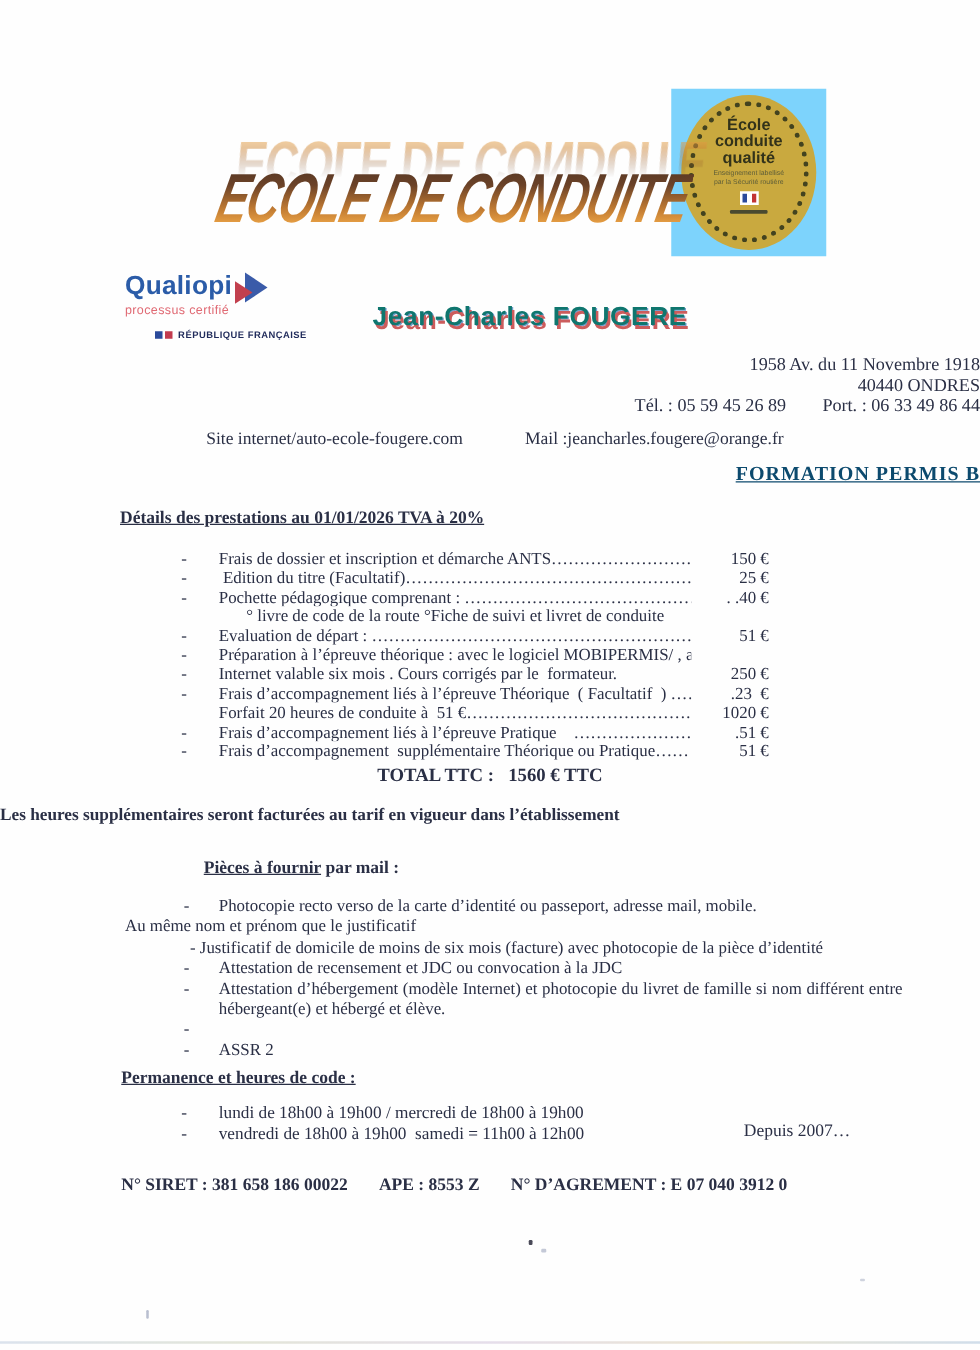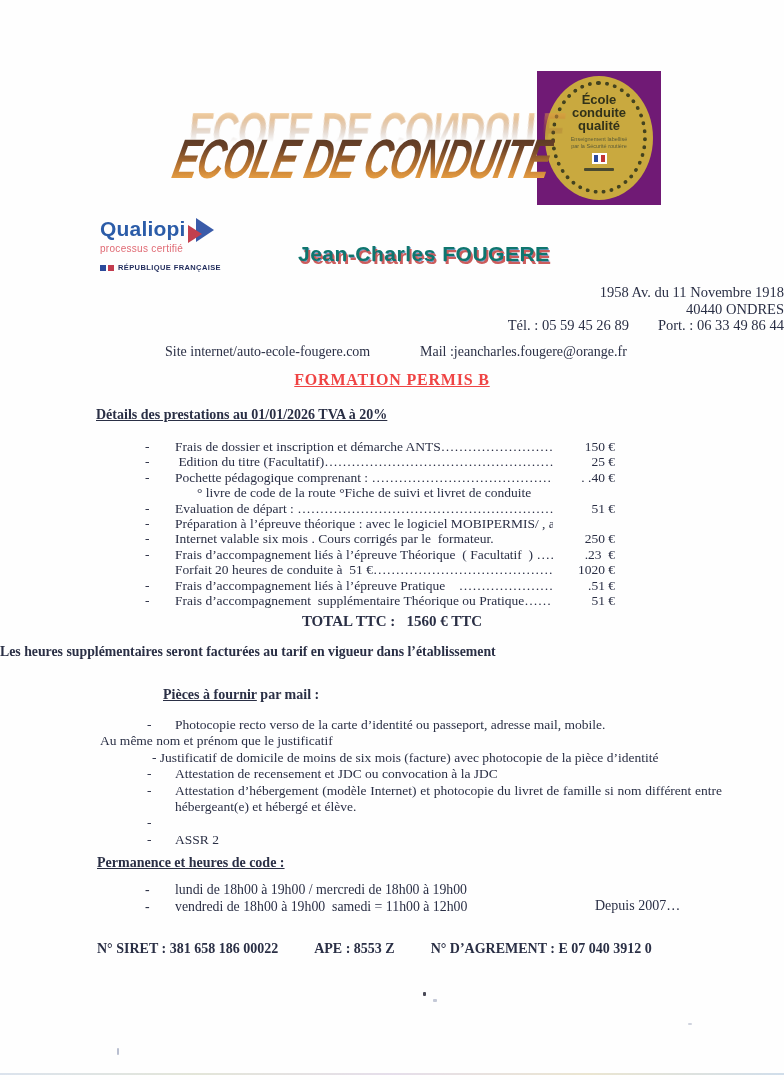--- a/index.html
+++ b/index.html
@@ -22,21 +22,21 @@
   }
   .wa-main { top:2px; z-index:2; }
   .wa-reflect {
     top:32px; z-index:1; opacity:.5; filter:blur(.4px);
     transform:skewX(-13deg) scaleY(-1.35); transform-origin:left top;
     -webkit-mask-image:linear-gradient(to top, #000 0 30%, transparent 72%);
     mask-image:linear-gradient(to top, #000 0 30%, transparent 72%);
   }
 
   
-  .badge { position:absolute; left:537px; top:71px; width:124px; height:134px; background:#701a75; }
+  .badge { position:absolute; left:537px; top:71px; width:124px; height:134px; background:#7dd3fc; }
   .badge-oval {
     position:absolute; left:8px; top:5px; width:108px; height:124px;
     background:#c9a93f; border-radius:50%;
   }
   .badge-ring {
     position:absolute; left:6px; top:5px; width:96px; height:113px;
     border:4px dotted #43431f; border-radius:50%;
   }
   .badge-text { position:absolute; left:0; top:17px; width:100%; text-align:center;
     font-family:"Liberation Sans", sans-serif; }
@@ -53,21 +53,21 @@
     font-family:"Liberation Sans", sans-serif; }
   .q-row { display:flex; align-items:flex-start; }
   .q-name { font-size:21px; font-weight:bold; color:#2b5ca8; letter-spacing:.2px; }
   .q-arrows { position:relative; width:34px; height:30px; margin-left:2px; }
   .q-tri { position:absolute; width:0; height:0; }
   .q-tri.blue { left:8px; top:1px; border-left:18px solid #3a5ba9;
     border-top:12px solid transparent; border-bottom:12px solid transparent; }
   .q-tri.red { left:0; top:8px; border-left:14px solid #c2404e;
     border-top:9px solid transparent; border-bottom:9px solid transparent; }
   .q-sub { font-size:10px; color:#e06a74; margin-top:-4px; letter-spacing:.3px; }
-  .q-republic { display:flex; align-items:center; gap:2px; margin-top:9px; }
+  .q-republic { display:flex; align-items:center; gap:2px; margin-top:9px;justify-content:center; }
   .q-sq { width:6px; height:6px; display:inline-block; }
   .q-sq.blue { background:#2b4a9b; }
   .q-sq.red { background:#c23b4e; }
   .q-rep-label { font-size:7.5px; font-weight:bold; color:#1f2a5a; letter-spacing:.4px; margin-left:2px; }
 
   
   .owner {
     position:absolute; left:298px; top:242px;
     font-family:"Liberation Sans", sans-serif; font-weight:bold; font-size:21px;
     color:#0f766e; letter-spacing:.5px;
@@ -76,22 +76,22 @@
 
   
   .contact { position:absolute; left:0; top:284px; width:784px; text-align:right;
     font-size:14.5px; line-height:16.5px; }
   .contact .line { white-space:pre; }
   .site-mail { position:absolute; left:0; top:344px; width:784px; font-size:14px; }
   .site-mail .site { position:absolute; left:165px; }
   .site-mail .mail { position:absolute; left:420px; }
 
   
-  .formation-title { position:absolute; left:0; top:371px; width:784px; text-align:center;
-    font-size:16px; font-weight:bold; color:#ef4444; text-decoration:underline; letter-spacing:.8px; }
+  .formation-title { position:absolute; left:0; top:371px; width:784px; text-align:right;
+    font-size:16px; font-weight:bold; color:#0c4a6e; text-decoration:underline; letter-spacing:.8px; }
   .details-heading { position:absolute; left:96px; top:407px;
     font-size:14px; font-weight:bold; text-decoration:underline; }
 
   
   .prestations { position:absolute; left:135px; top:439px; width:480px; }
   .prow { display:flex; font-size:13.5px; line-height:15.4px; }
   .pdash { width:40px; padding-left:10px; flex:none; }
   .plabel { flex:1; min-width:0; overflow:hidden; white-space:pre; }
   .sub .plabel { padding-left:22px; }
   .pprice { width:62px; flex:none; text-align:right; white-space:pre; }
@@ -111,21 +111,21 @@
   .just .wtext { text-align:justify; }
 
   
   .perm-heading { position:absolute; left:97px; top:855px;
     font-size:14px; font-weight:bold; text-decoration:underline; }
   .schedule { position:absolute; left:135px; top:882px; width:480px; }
   .schedule .prow { line-height:16.5px; font-size:13.8px; }
   .since { position:absolute; left:595px; top:898px; font-size:14px; }
 
   
-  .footer { position:absolute; left:97px; top:941px; display:flex; gap:36px;
+  .footer { position:absolute; left:97px; top:941px; display:flex; gap:25px;
     font-size:14px; font-weight:bold; }
 
   
   .scan-line { position:absolute; left:0; bottom:5px; width:784px; height:2px; opacity:.65;
     background:linear-gradient(90deg,#c8d4e4 0%,#d4d8c4 25%,#d8cce0 50%,#e0d8b8 75%,#b8cce0 100%); }
   .speck { position:absolute; background:#8a94b0; border-radius:1px; }
   .speck.s1 { left:423px; top:992px; width:3px; height:4px; background:#4a4a58; }
   .speck.s2 { left:433px; top:999px; width:4px; height:3px; opacity:.5; }
   .speck.s3 { left:117px; top:1048px; width:1.5px; height:7px; opacity:.6; }
   .speck.s4 { left:688px; top:1023px; width:4px; height:2px; opacity:.4; }

